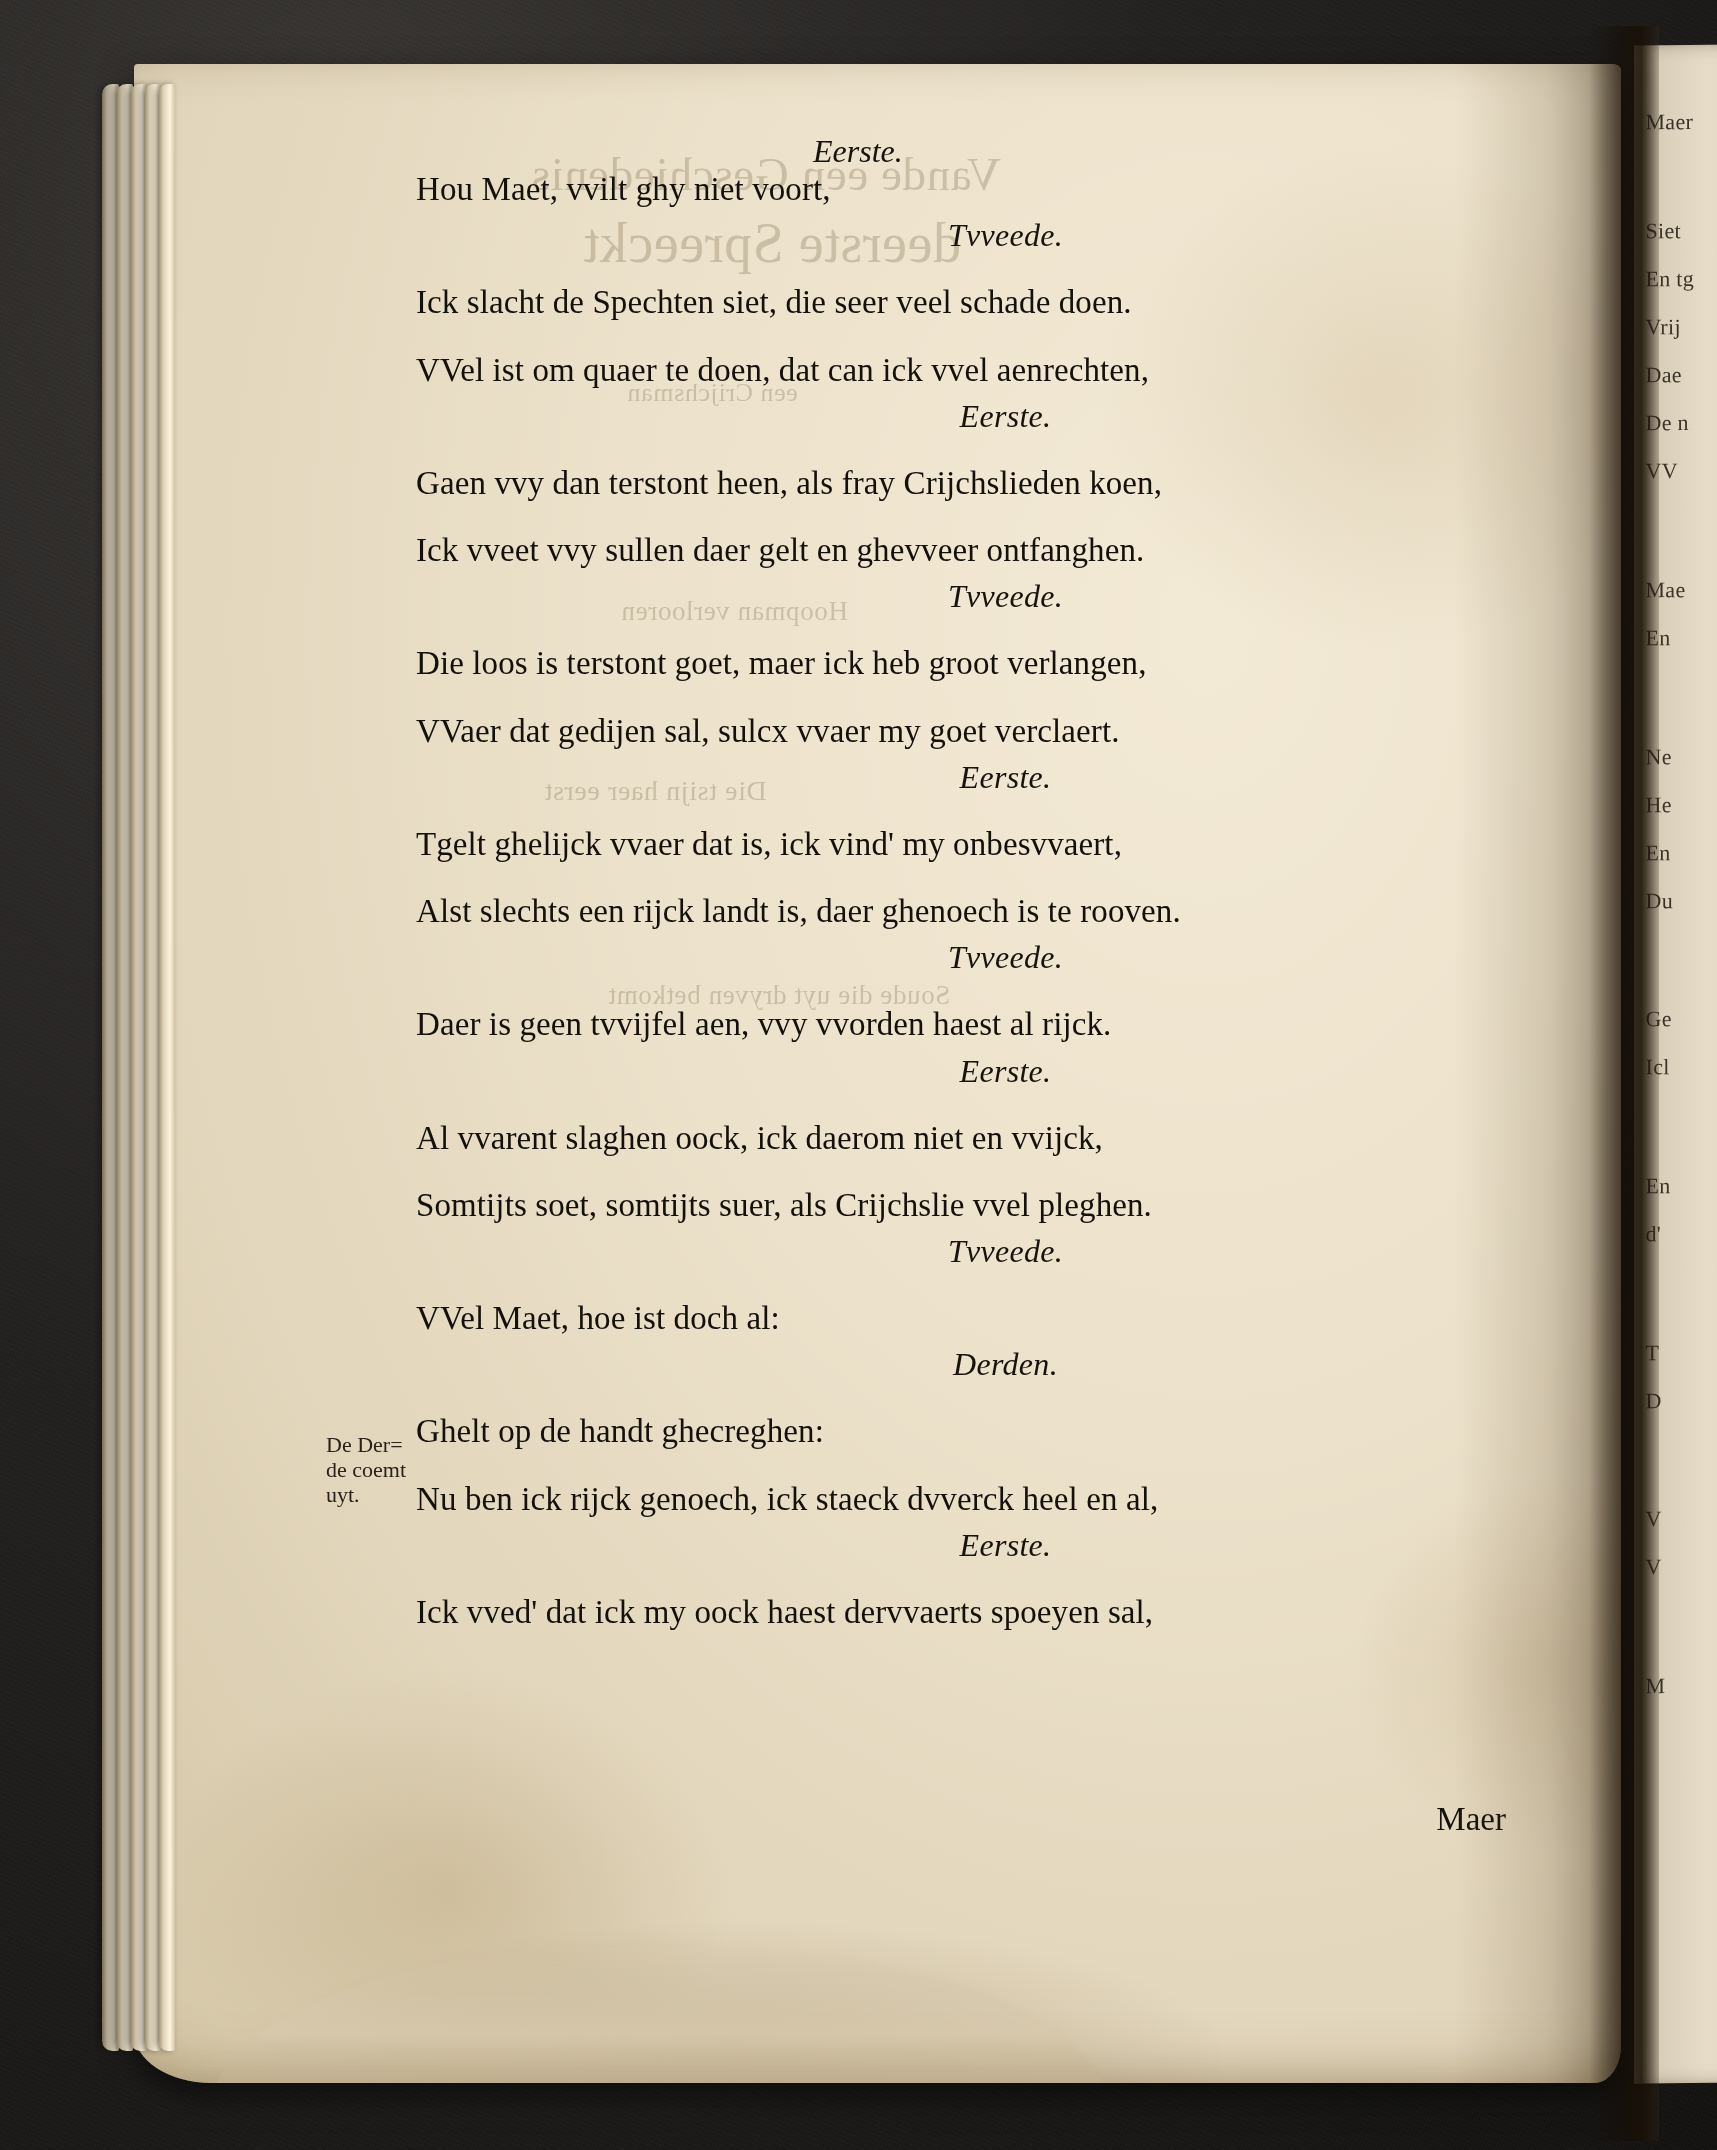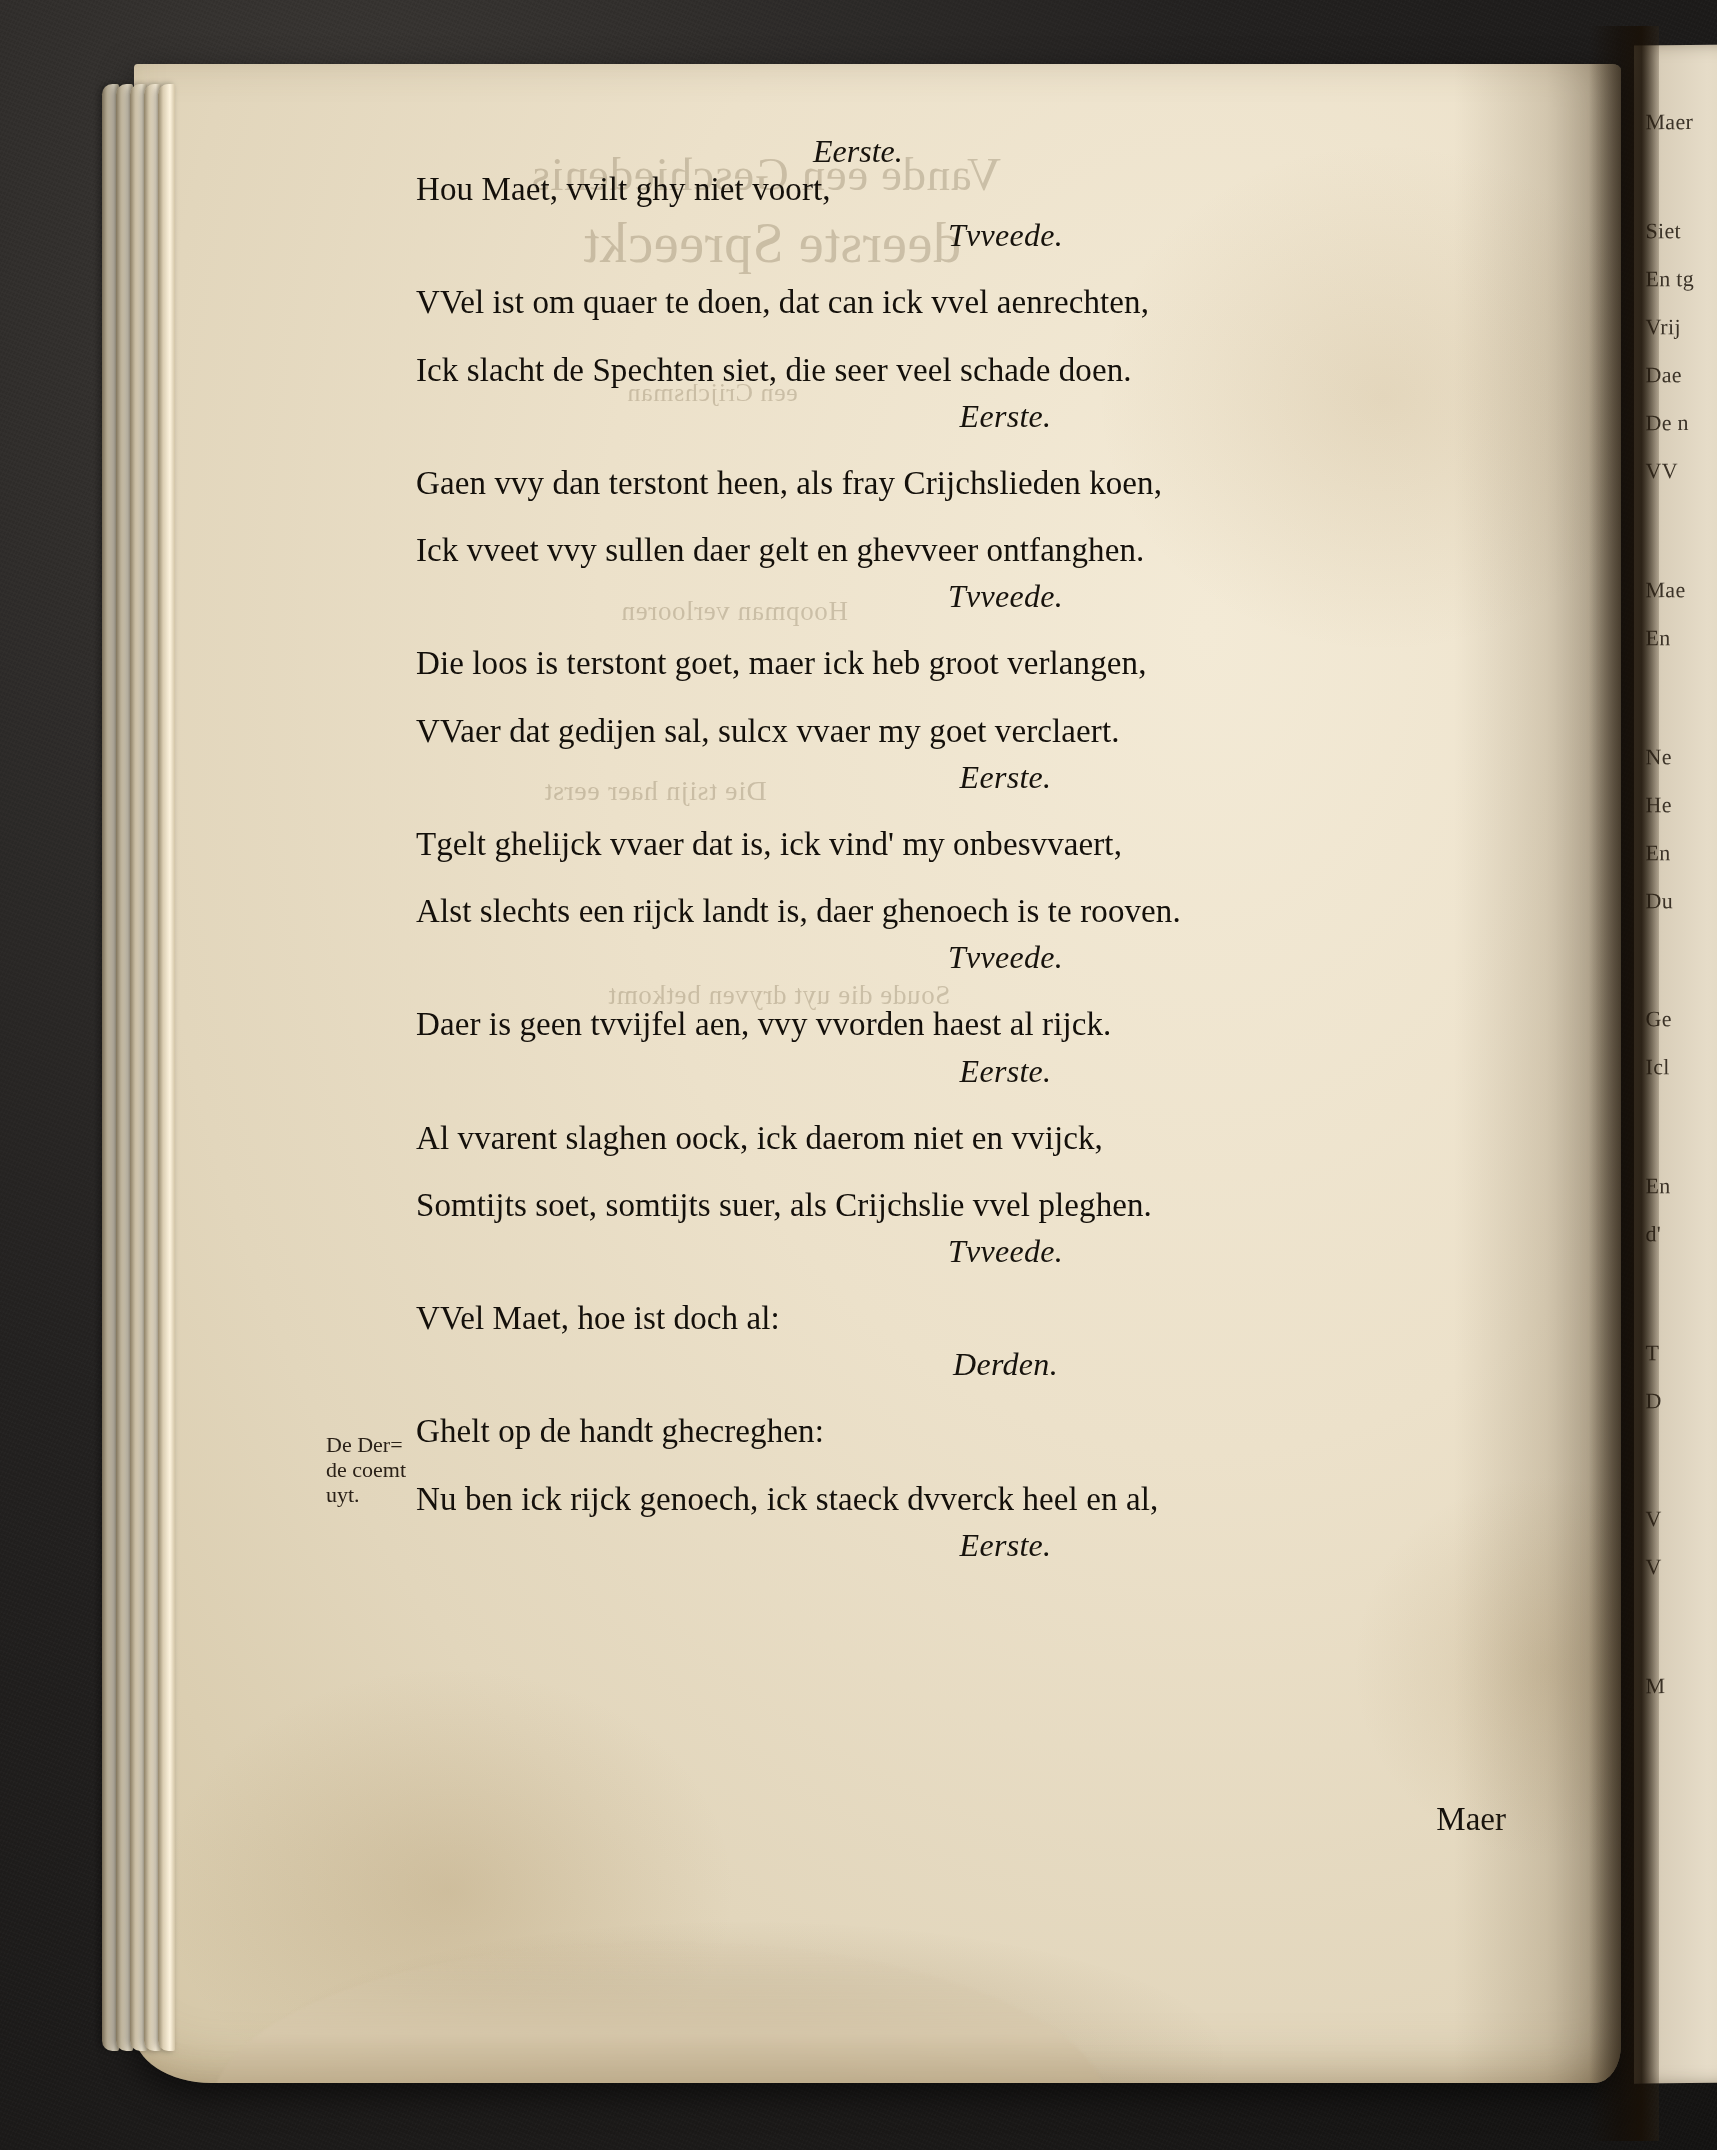--- a/index.html
+++ b/index.html
@@ -273,22 +273,22 @@
       </div>
 
       <div class="col">
 
         <div class="block">
           <div class="verse">Hou Maet, vvilt ghy niet voort,</div>
         </div>
 
         <div class="block">
           <div class="speaker">Tvveede.</div>
+          <div class="verse">Ick slacht de Spechten siet, die seer veel schade doen.</div>
           <div class="verse">VVel ist om quaer te doen, dat can ick vvel aenrechten,</div>
-          <div class="verse">Ick slacht de Spechten siet, die seer veel schade doen.</div>
         </div>
 
         <div class="block">
           <div class="speaker">Eerste.</div>
           <div class="verse">Gaen vvy dan terstont heen, als fray Crijchslieden koen,</div>
           <div class="verse">Ick vveet vvy sullen daer gelt en ghevveer ontfanghen.</div>
         </div>
 
         <div class="block">
           <div class="speaker">Tvveede.</div>
@@ -319,20 +319,21 @@
         </div>
 
         <div class="block">
           <div class="speaker">Derden.</div>
           <div class="verse">Ghelt op de handt ghecreghen:</div>
           <div class="verse">Nu ben ick rijck genoech, ick staeck dvverck heel en al,</div>
         </div>
 
         <div class="block">
           <div class="speaker">Eerste.</div>
+          <div class="verse">Ick vved' dat ick my oock haest dervvaerts spoeyen sal,</div>
         </div>
 
       </div>
 
       <div class="catchword">Maer</div>
 
       <div class="curve"></div>
       <div class="curl"></div>
     </div>
   </div>

